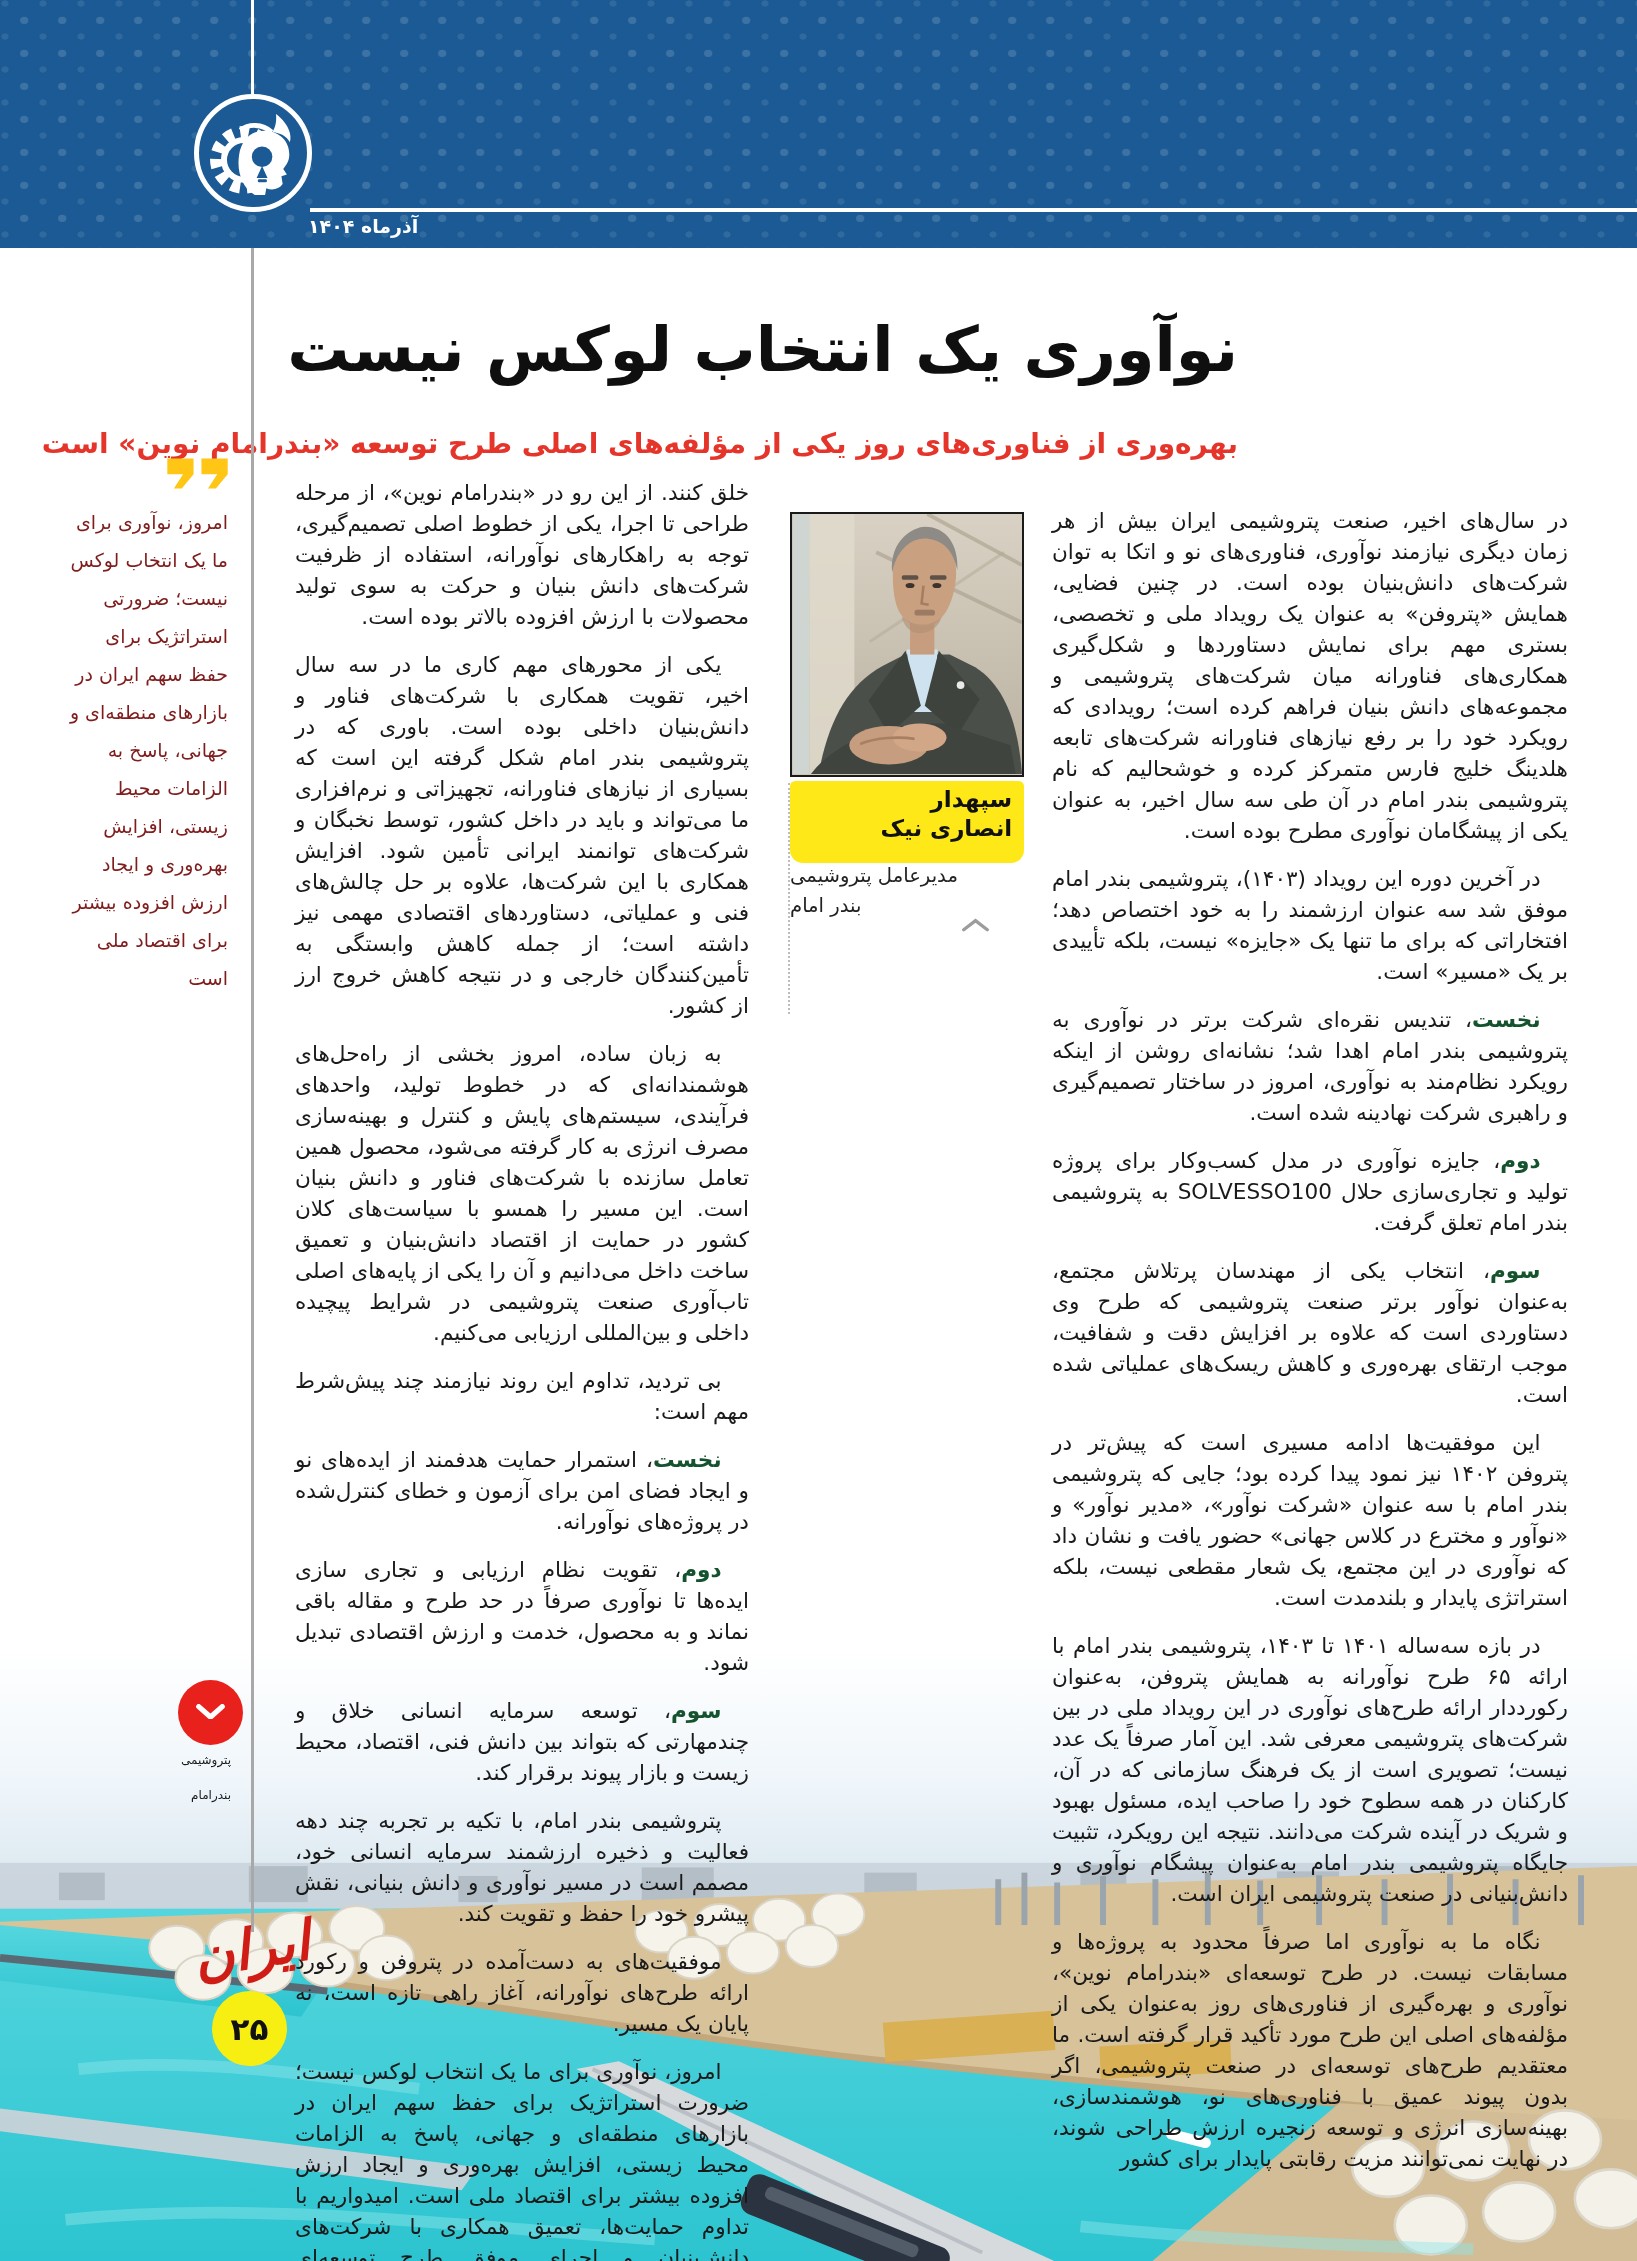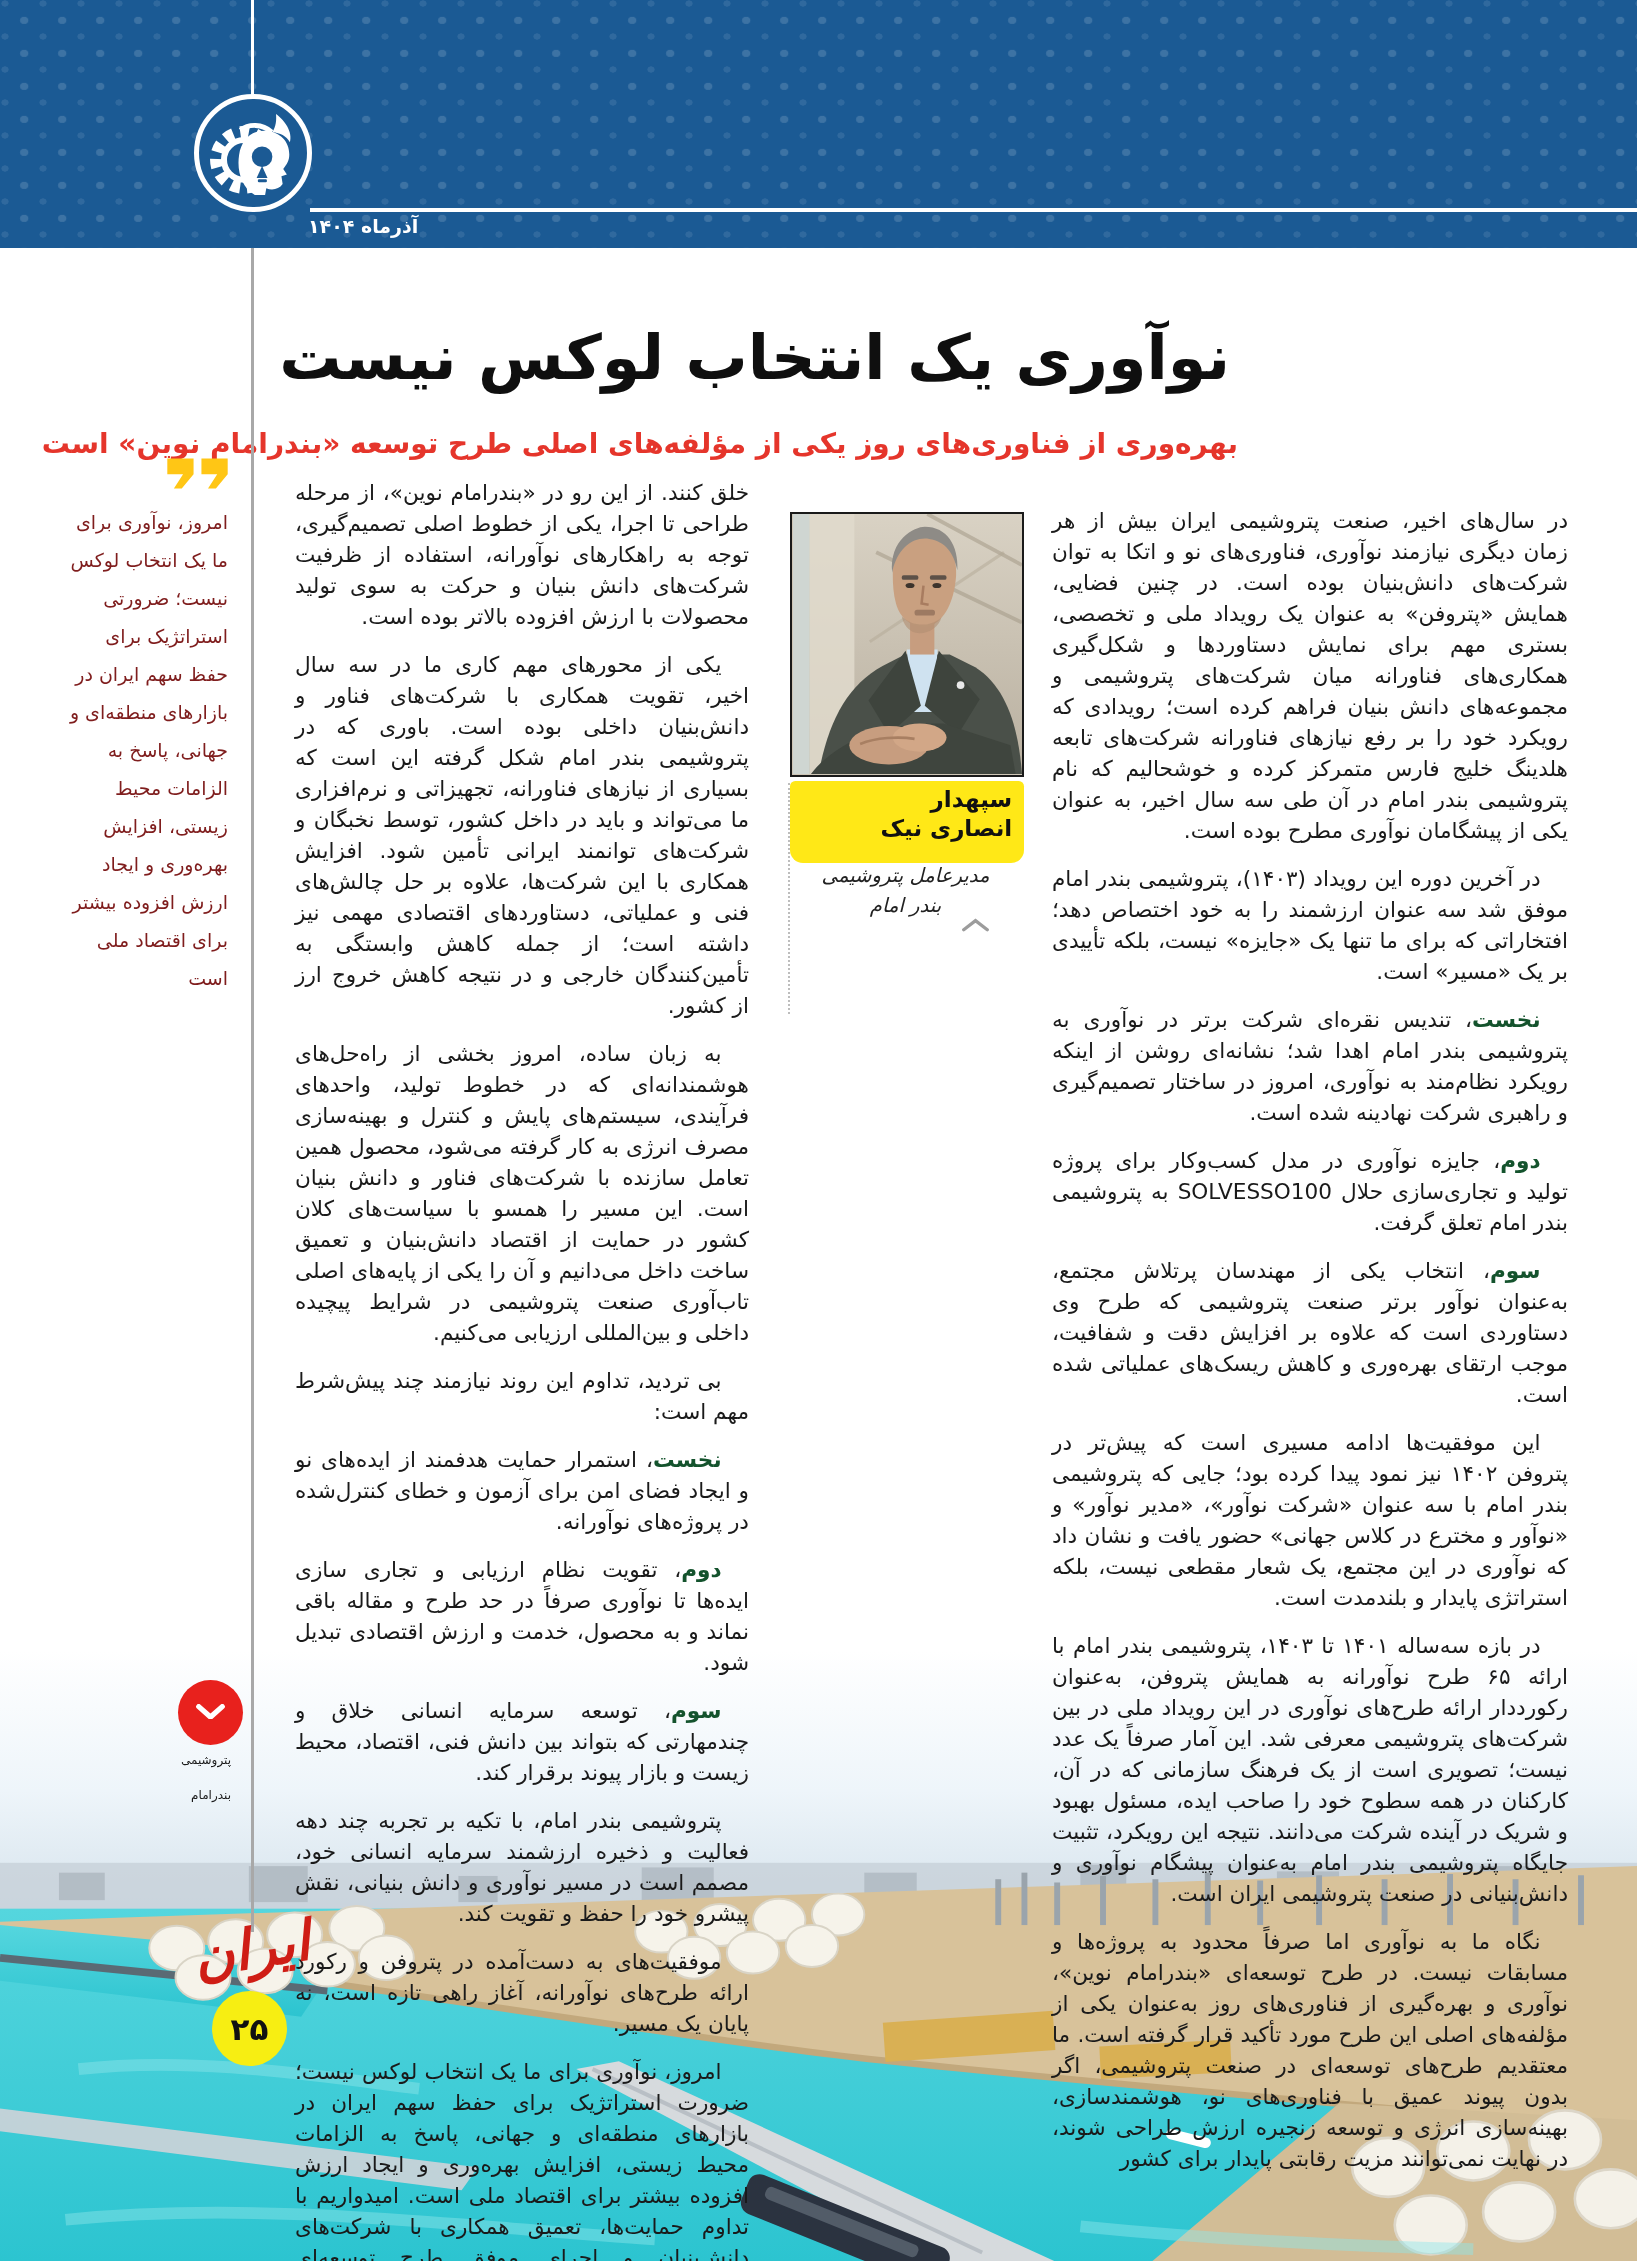--- a/index.html
+++ b/index.html
@@ -29,21 +29,21 @@
   .para{margin:17px;}
   .para.ind{text-indent:27.5px;}
   .lead{color:#14532d;font-weight:bold;}
   .endmark{display:inline-block;width:13px;height:25px;background:#1d4f90;border-radius:12.4px 0 0 12.4px;
     vertical-align:middle;margin-right:6.5px;}
   
   .portrait{left:790px;top:512px;width:234px;height:265px;border:2.6px solid #1a1a1a;box-sizing:border-box;z-index:5;background:#cfc6b6;}
   .cap-box{left:790px;top:781px;width:234px;height:82px;background:#ffe817;border-radius:5.2px 5.2px 13px 13px;
     z-index:5;box-sizing:border-box;padding:3.9px 11.8px 0 0;}
   .cap-name{font-size:23px;font-weight:bold;line-height:29.5px;color:#111;text-align:right;}
-  .cap-title{left:790px;top:861px;width:231px;font-size:19.6px;line-height:29.5px;color:#222;text-align:center;z-index:5;font-style:italic;}
+  .cap-title{left:790px;top:861px;width:231px;font-size:19.6px;line-height:29.5px;color:#222;text-align:left;z-index:5;}
   .caret-up{left:961px;top:918px;z-index:5;}
   .dotline{left:788px;top:783px;width:0;height:231px;border-left:2.6px dotted #bdbdbd;z-index:5;}
   
   .quote-icon{left:166px;top:457px;z-index:5;}
   .pullquote{left:60px;top:503px;width:168px;font-size:19px;font-weight:normal;line-height:38px;
     text-align:right;color:#7f1d1d;z-index:5;}
   
   .red-circle{left:178px;top:1680px;width:65px;height:65px;border-radius:50%;background:#e8211d;z-index:7;
     display:flex;align-items:center;justify-content:center;}
   .section-label{left:65px;top:1743px;width:166px;text-align:right;font-size:12px;line-height:35px;color:#1a1a1a;z-index:7;}
@@ -74,21 +74,21 @@
         <path d="M119 18 C134 29 147 48 142 65 C136 54 126 50 113 48 C119 39 120 28 119 18 Z" fill="#fff"></path>
         <path d="M112 48 C96 34 74 34 60 45" stroke="#fff" stroke-width="8" fill="none"></path>
       </svg>
     </span>
   </div>
   <div class="abs header-hline"></div>
   <div class="abs header-date">آذرماه ۱۴۰۴</div>
 
   <div class="abs divider-v"></div>
 
-  <h1 class="abs headline" style="margin:8px">نوآوری یک انتخاب لوکس نیست</h1>
+  <h1 class="abs headline" style="margin:0">نوآوری یک انتخاب لوکس نیست</h1>
   <div class="abs subheadline">بهره‌وری از فناوری‌های روز یکی از مؤلفه‌های اصلی طرح توسعه «بندرامام نوین» است</div>
 
   <div class="abs quote-icon">
     <svg width="63" height="33" viewBox="0 0 96 50">
       <path d="M2 2 H42 V26 L24 48 H12 L26 26 H2 Z" fill="#ffc615"></path>
       <path d="M54 2 H94 V26 L76 48 H64 L78 26 H54 Z" fill="#ffc615"></path>
     </svg>
   </div>
   <div class="abs pullquote">امروز، نوآوری برای ما یک انتخاب لوکس نیست؛ ضرورتی استراتژیک برای حفظ سهم ایران در بازارهای منطقه‌ای و جهانی، پاسخ به الزامات محیط زیستی، افزایش بهره‌وری و ایجاد ارزش افزوده بیشتر برای اقتصاد ملی است</div>
 

